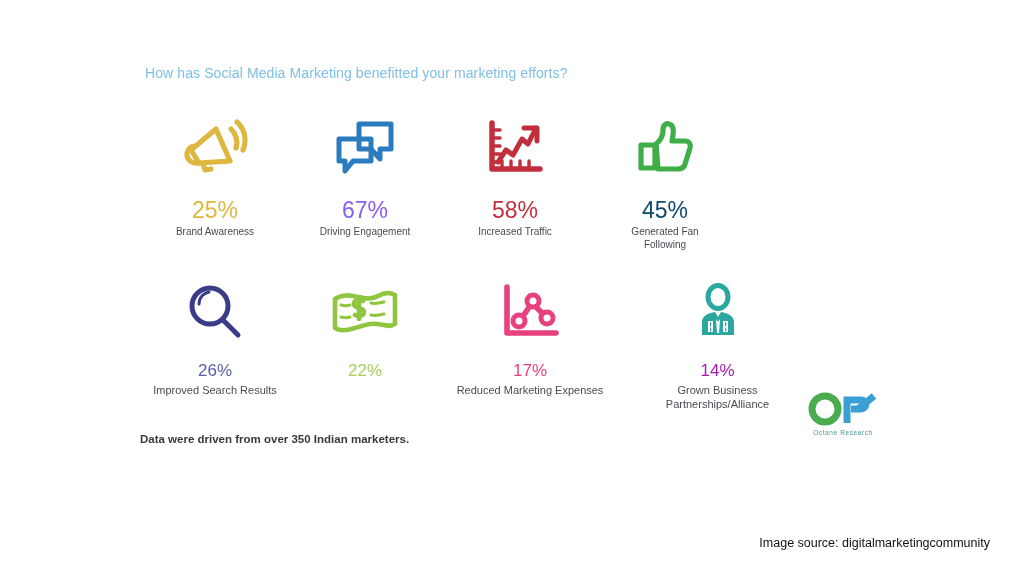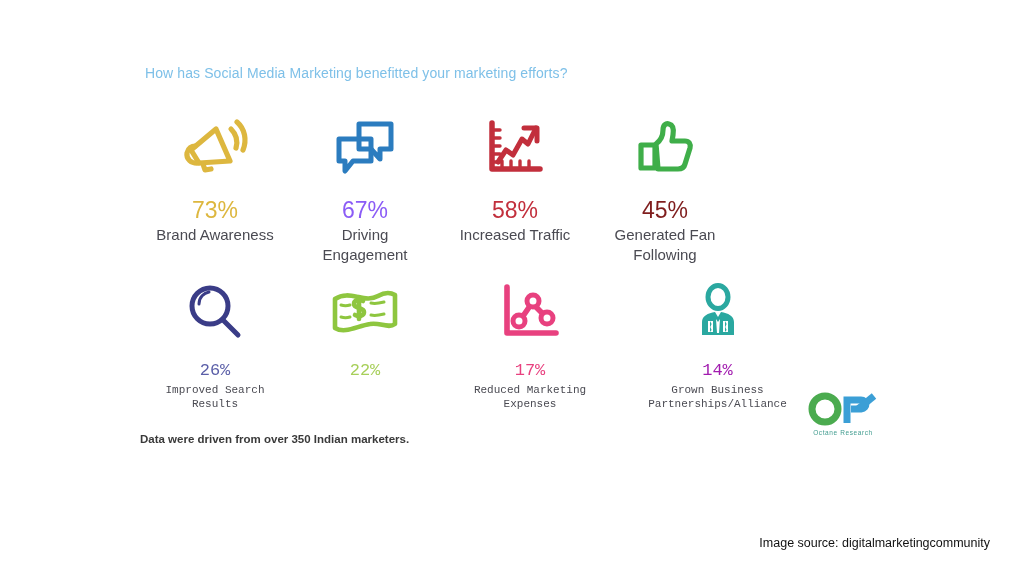--- a/index.html
+++ b/index.html
@@ -21,21 +21,21 @@
     color: #7ec0e8;
     letter-spacing: 0.1px;
     white-space: nowrap;
   }
   .grid-row {
     position: absolute;
     display: flex;
     align-items: flex-start;
   }
   .row1 { left: 140px; top: 112px; width: 760px; }
-  .row2 { left: 140px; top: 276px; width: 680px; font-family: Liberation Mono, monospace; }
+  .row2 { left: 140px; top: 276px; width: 680px; }
   .stat {
     display: flex;
     flex-direction: column;
     align-items: center;
     text-align: center;
   }
   .icon-box {
     height: 72px;
     display: flex;
     align-items: center;
@@ -43,21 +43,21 @@
     margin-bottom: 14px;
   }
   .pct {
     font-size: 23px;
     line-height: 1.05;
     font-weight: 400;
     margin-bottom: 3px;
   }
   .row2 .pct { font-size: 17px; }
   .lbl {
-    font-size: 15px;
+    font-size: 10px;
     color: #4a4a52;
     line-height: 1.32;
     max-width: 160px;
   }
   .row2 .lbl { font-size: 11px; }
   .footnote {
     position: absolute;
     left: 140px; top: 433px;
     font-size: 11.5px;
     font-weight: bold;
@@ -100,21 +100,21 @@
         <svg width="68" height="62" viewBox="0 0 68 62">
           <g fill="none" stroke="#ddb73f" stroke-width="5.2" stroke-linecap="round" stroke-linejoin="round">
             <path d="M10 33 L35 12 L49 44 L18 46 Z"></path>
             <path d="M18 46 C10 47 5 42 6 36 C7 31 11 29 14 29"></path>
             <path d="M22 47 L24 53 L30 52"></path>
             <path d="M50 12 C55 17 57 24 55 31"></path>
             <path d="M56 5 C64 12 66 23 62 33"></path>
           </g>
         </svg>
       </div>
-      <div class="pct" style="color:#ddb73f">73%</div>
+      <div class="pct" style="color:#ddb73f">25%</div>
       <div class="lbl">Brand Awareness</div>
     </div>
 
     <div class="stat" style="width:150px">
       <div class="icon-box">
         <svg width="64" height="58" viewBox="0 0 64 58">
           <g fill="none" stroke="#2b7cbf" stroke-width="5" stroke-linejoin="round">
             <path d="M26 5 H58 V30 H47 L47 40 L38 30 H26 Z"></path>
             <path d="M6 20 H38 V42 H20 L12 52 L12 42 H6 Z"></path>
           </g>
@@ -154,21 +154,21 @@
 
     <div class="stat" style="width:150px">
       <div class="icon-box">
         <svg width="64" height="58" viewBox="0 0 64 58">
           <g fill="none" stroke="#3fae49" stroke-width="5.2" stroke-linejoin="round" stroke-linecap="round">
             <path d="M23 25 C27 22 30 17 30 11 C30 6 33 4 36 5 C40 6 41 10 40 16 L39 22 H52 C56 22 58 25 57 29 L52 45 C51 49 48 50 45 50 H25 Z"></path>
             <path d="M8 26 H22 V49 H8 Z"></path>
           </g>
         </svg>
       </div>
-      <div class="pct" style="color:#7f1d1d">45%</div>
+      <div class="pct" style="color:#0c4a6e">45%</div>
       <div class="lbl" style="max-width:110px">Generated Fan Following</div>
     </div>
 
   </div>
 
   <div class="grid-row row2">
 
     <div class="stat" style="width:150px">
       <div class="icon-box">
         <svg width="62" height="60" viewBox="0 0 62 60">

